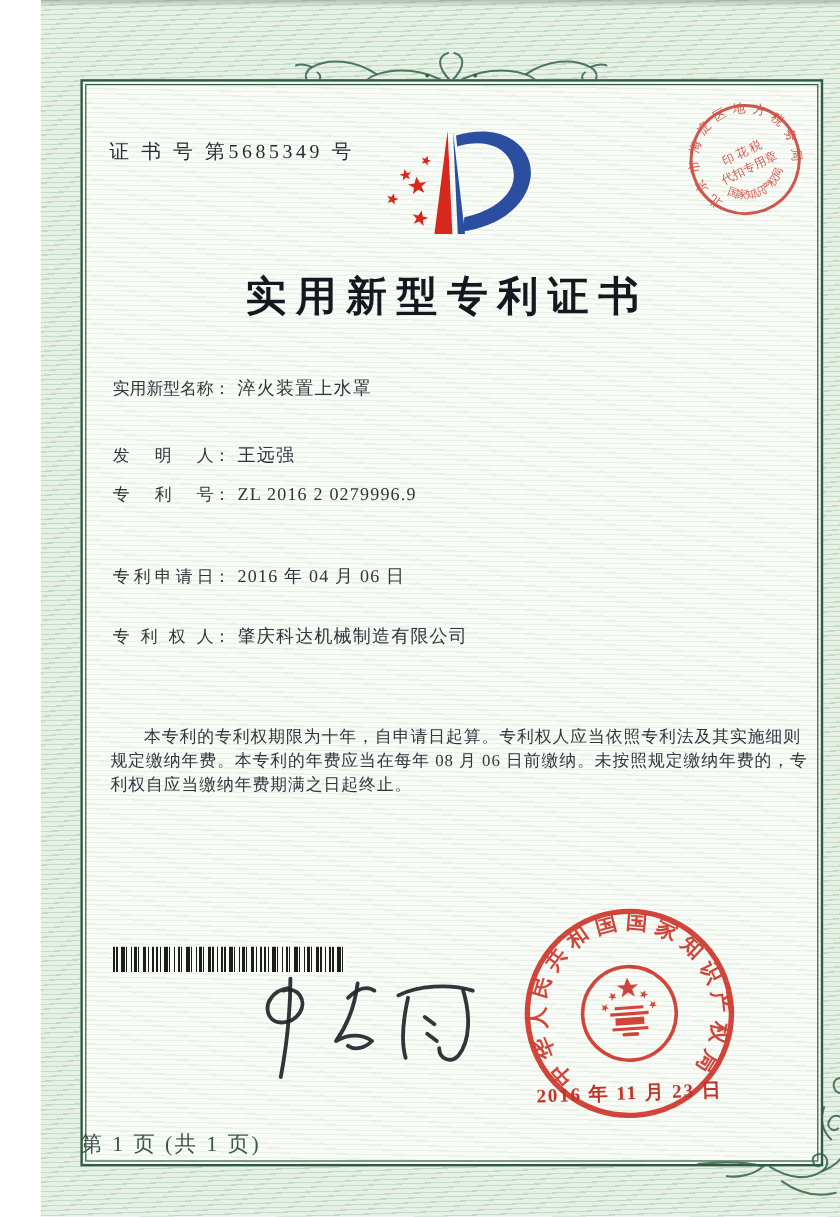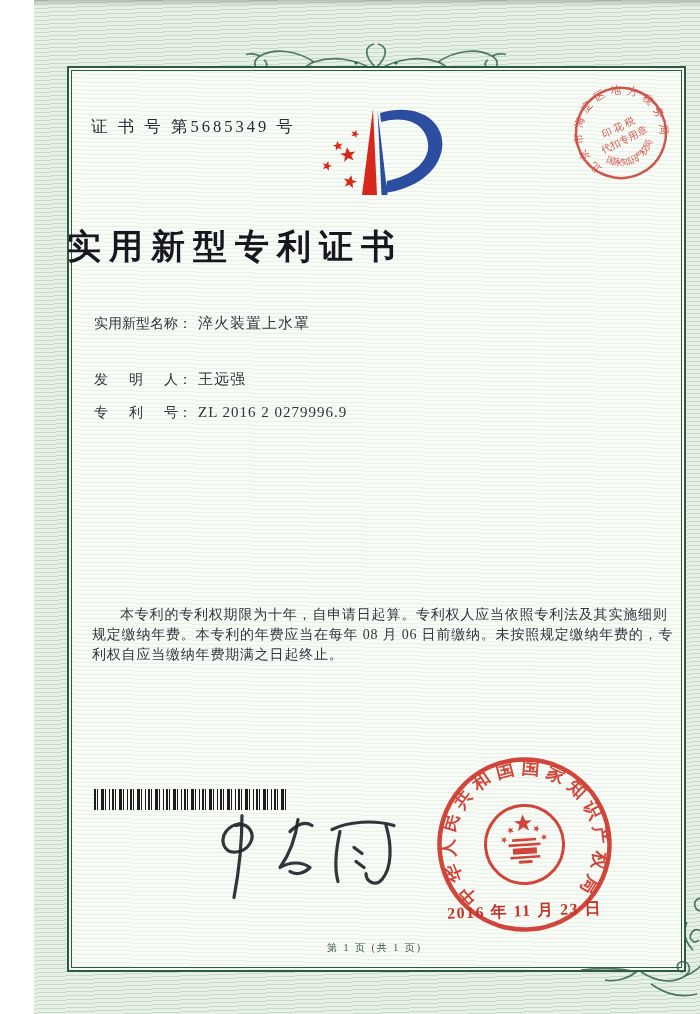--- a/index.html
+++ b/index.html
@@ -11,21 +11,21 @@
   
   .panel{position:absolute;left:33px;top:66px;width:615px;height:902px;
          border:2px solid #2d5a40;
          background:
            repeating-linear-gradient(181deg, rgba(150,195,165,.17) 0 1px, rgba(0,0,0,0) 1px 4px),
            #f9fbf6;}
   .panel-inner{position:absolute;inset:2px;border:1px solid #2d5a40;pointer-events:none;}
   .abs{position:absolute;}
   .certno{left:57px;top:116px;font-size:16.5px;letter-spacing:3px;color:#2b2b33;}
   .logo{left:280px;top:104px;width:150px;height:104px;}
-  .title{left:33px;top:224px;width:611px;margin:0;
+  .title{left:33px;top:224px;width:611px;margin:0;text-align:center;
          font-size:34px;font-weight:bold;letter-spacing:8px;color:#17171f;}
   .frow{left:60px;height:22px;font-size:15px;color:#33333b;white-space:nowrap;}
   .flabel{display:inline-block;width:84px;font-size:14px;text-align:justify;text-align-last:justify;vertical-align:baseline;}
   .fcolon{display:inline-block;margin-right:6px;font-size:14px;}
   .fvalue{font-size:15px;letter-spacing:1px;}
   .bodytxt{left:58px;top:605px;width:584px;font-size:14px;line-height:19.8px;
            letter-spacing:.8px;color:#34343f;}
   .bodytxt p{margin:0;text-indent:2em;}
   .barcode{left:60px;top:789px;width:195px;height:21px;
            background:repeating-linear-gradient(90deg,
@@ -34,21 +34,21 @@
              #1c1c1c 7px 10px,#f7faf5 10px 11px,
              #1c1c1c 11px 12px,#f7faf5 12px 15px,
              #1c1c1c 15px 16px,#f7faf5 16px 18px);}
   .director{left:76px;top:838px;font-size:17px;line-height:31px;letter-spacing:2px;color:#23232a;}
   .signature{left:160px;top:808px;width:215px;height:95px;}
   .sig{stroke:#23232a;stroke-width:3.2;fill:none;stroke-linecap:round;stroke-linejoin:round;opacity:.92;}
   .seal{left:398px;top:752px;width:185px;height:185px;mix-blend-mode:multiply;opacity:.92;}
   .sealdate{left:413px;top:901px;font-size:16px;letter-spacing:1.5px;color:#c2332a;
             transform:rotate(-2deg);font-weight:bold;}
   .taxstamp{left:528px;top:74px;width:118px;height:118px;mix-blend-mode:multiply;opacity:.85;}
-  .footer{left:33px;top:941px;width:615px;text-align:center;font-size:10px;
+  .footer{left:33px;top:941px;width:615px;font-size:18px;
           letter-spacing:2px;color:#3c544a;}
   .flor{stroke:#34634a;fill:none;stroke-width:1.7;opacity:.85;}
   .fl-top{left:212px;top:36px;width:260px;height:64px;}
   .fl-br{left:547px;top:886px;width:150px;height:126px;}
   .edge-right{right:0;top:0;bottom:0;width:24px;
      background:linear-gradient(to right, rgba(0,0,0,0), rgba(84,94,86,.30) 70%, rgba(125,133,126,.55));}
   .edge-top{left:0;top:0;right:0;height:6px;
      background:linear-gradient(to bottom, rgba(110,118,112,.40), rgba(0,0,0,0));}
   .redfill{fill:#d6372c;}
 </style>
@@ -112,20 +112,26 @@
 
   <div class="abs frow" style="top:370px">
     <span class="flabel">发明人</span><span class="fcolon">：</span><span class="fvalue">王远强</span>
   </div>
   <div class="abs frow" style="top:314px">
     <span class="flabel">实用新型名称</span><span class="fcolon">：</span><span class="fvalue">淬火装置上水罩</span>
   </div>
   <div class="abs frow" style="top:404px">
     <span class="flabel">专利号</span><span class="fcolon">：</span><span class="fvalue">ZL 2016 2 0279996.9</span>
   </div>
+  <div class="abs frow" style="top:471px">
+    <span class="flabel">专利申请日</span><span class="fcolon">：</span><span class="fvalue">2016 年 04 月 06 日</span>
+  </div>
+  <div class="abs frow" style="top:521px">
+    <span class="flabel">专利权人</span><span class="fcolon">：</span><span class="fvalue">肇庆科达机械制造有限公司</span>
+  </div>
 
   <div class="abs bodytxt">
     <p>本专利的专利权期限为十年，自申请日起算。专利权人应当依照专利法及其实施细则规定缴纳年费。本专利的年费应当在每年 08 月 06 日前缴纳。未按照规定缴纳年费的，专利权自应当缴纳年费期满之日起终止。</p>
   </div>
 
   <div class="abs barcode"></div>
 
 
   <svg class="abs signature" viewBox="0 0 215 92">
     <path class="sig" d="M46 14 C34 16 26 26 30 36 C34 46 50 44 56 34 C62 24 54 12 42 16"></path>

